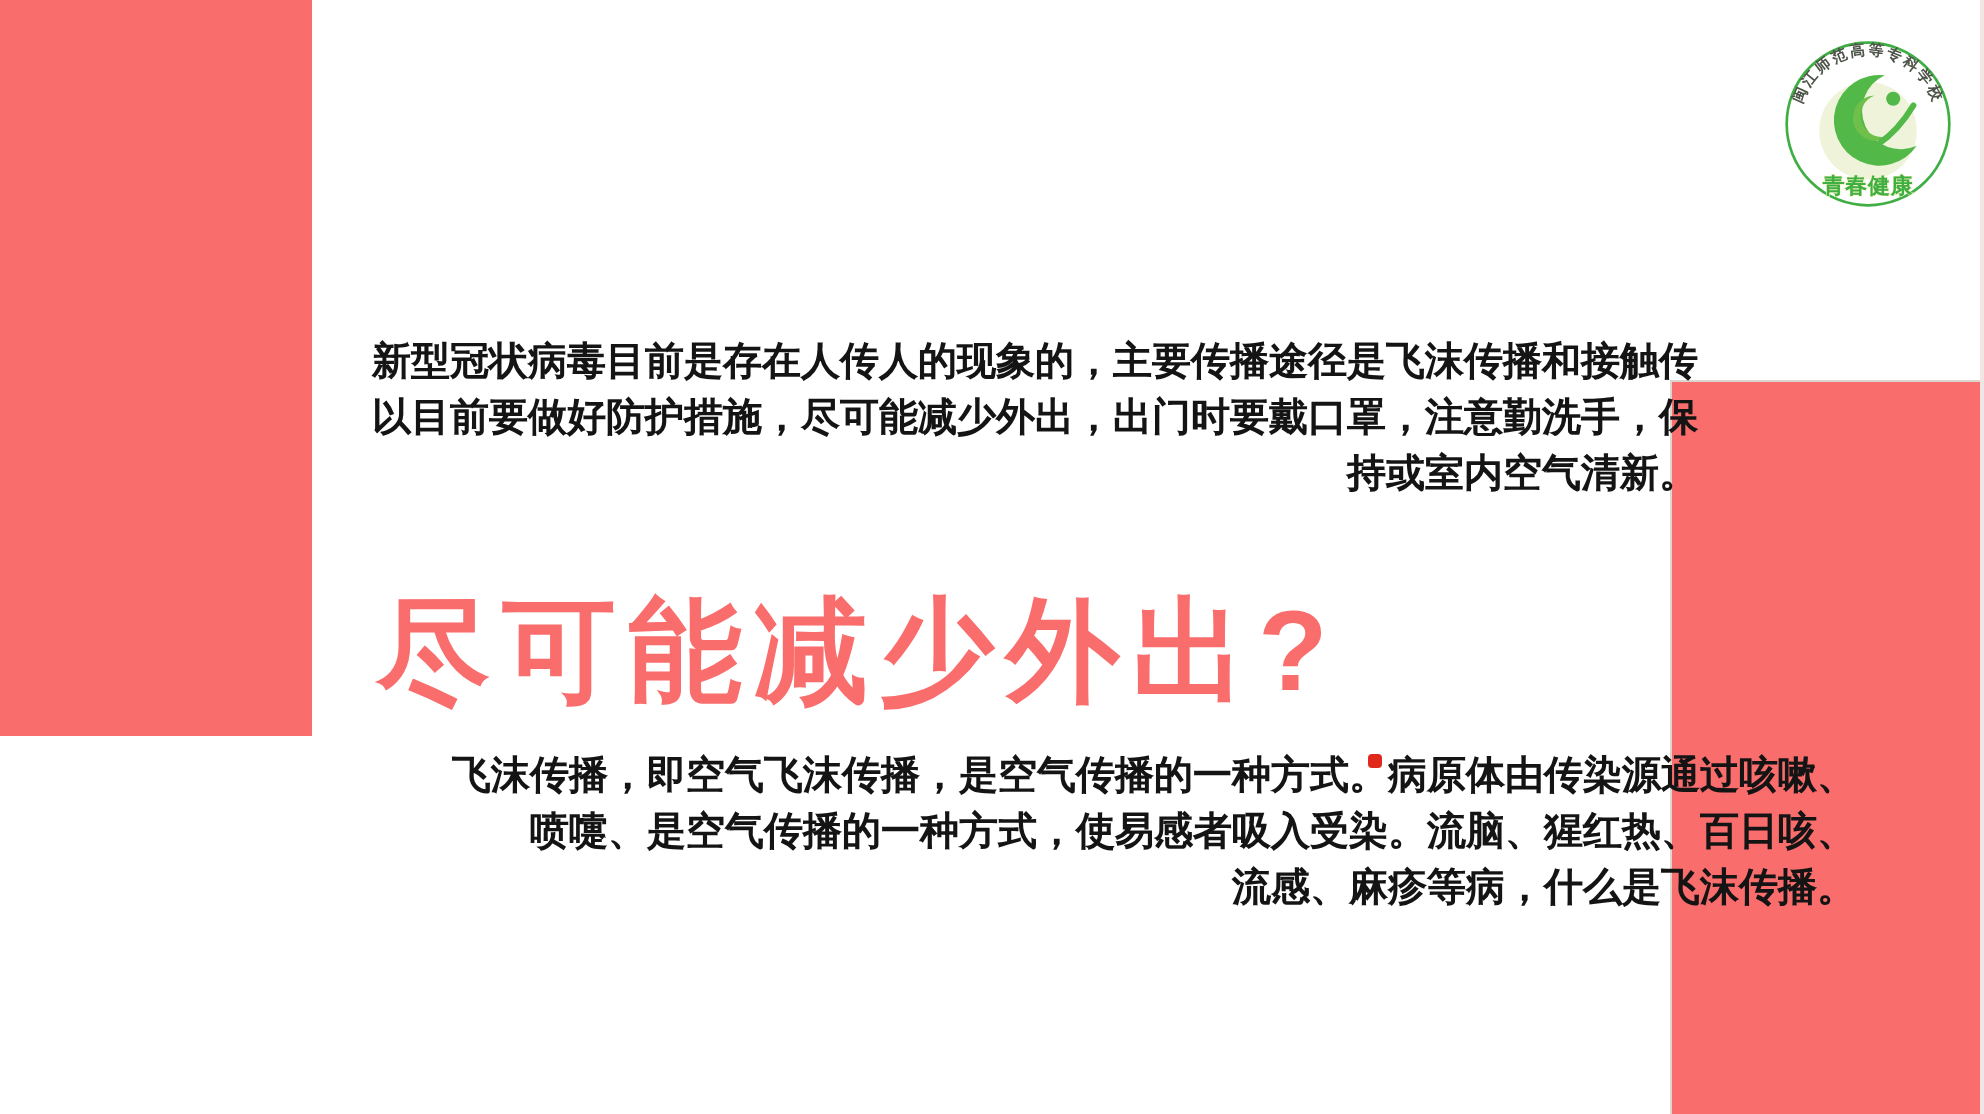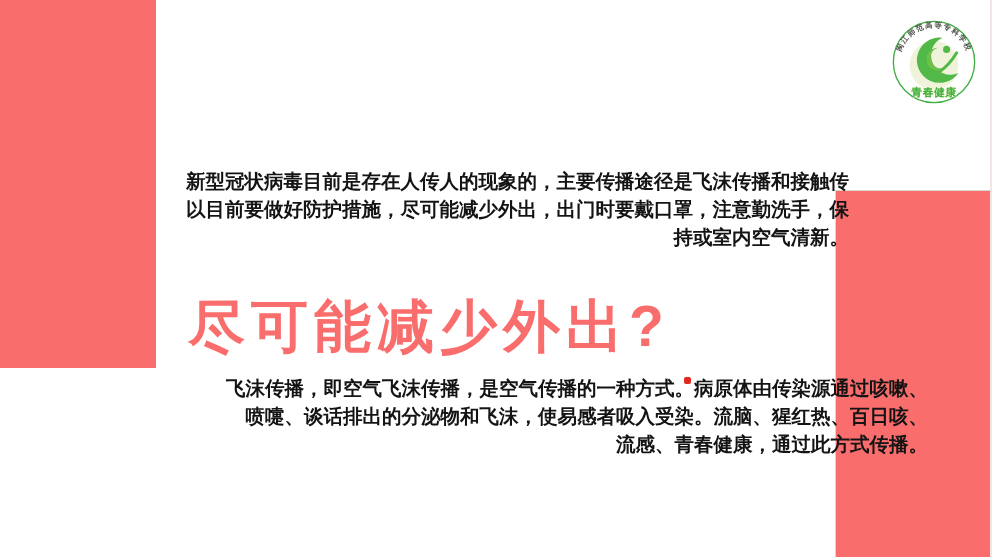--- a/index.html
+++ b/index.html
@@ -95,19 +95,19 @@
   <div class="para para1">
     <div class="line">新型冠状病毒目前是存在人传人的现象的，主要传播途径是飞沫传播和接触传</div>
     <div class="line">以目前要做好防护措施，尽可能减少外出，出门时要戴口罩，注意勤洗手，保</div>
     <div class="line">持或室内空气清新。</div>
   </div>
 
   <h1 class="title title2">尽可能减少外出?</h1>
 
   <div class="para para2">
     <div class="line">飞沫传播，即空气飞沫传播，是空气传播的一种方式。病原体由传染源通过咳嗽、</div>
-    <div class="line">喷嚏、谈话排出的分泌物和飞沫，使易感者吸入受染。流脑、猩红热、百日咳、</div>
-    <div class="line">流感、青春健康，通过此方式传播。</div>
+    <div class="line">喷嚏、是空气传播的一种方式，使易感者吸入受染。流脑、猩红热、百日咳、</div>
+    <div class="line">流感、麻疹等病，什么是飞沫传播。</div>
   </div>
 
   <div class="red-dot"></div>
 
 </div>
 
 </body></html>

